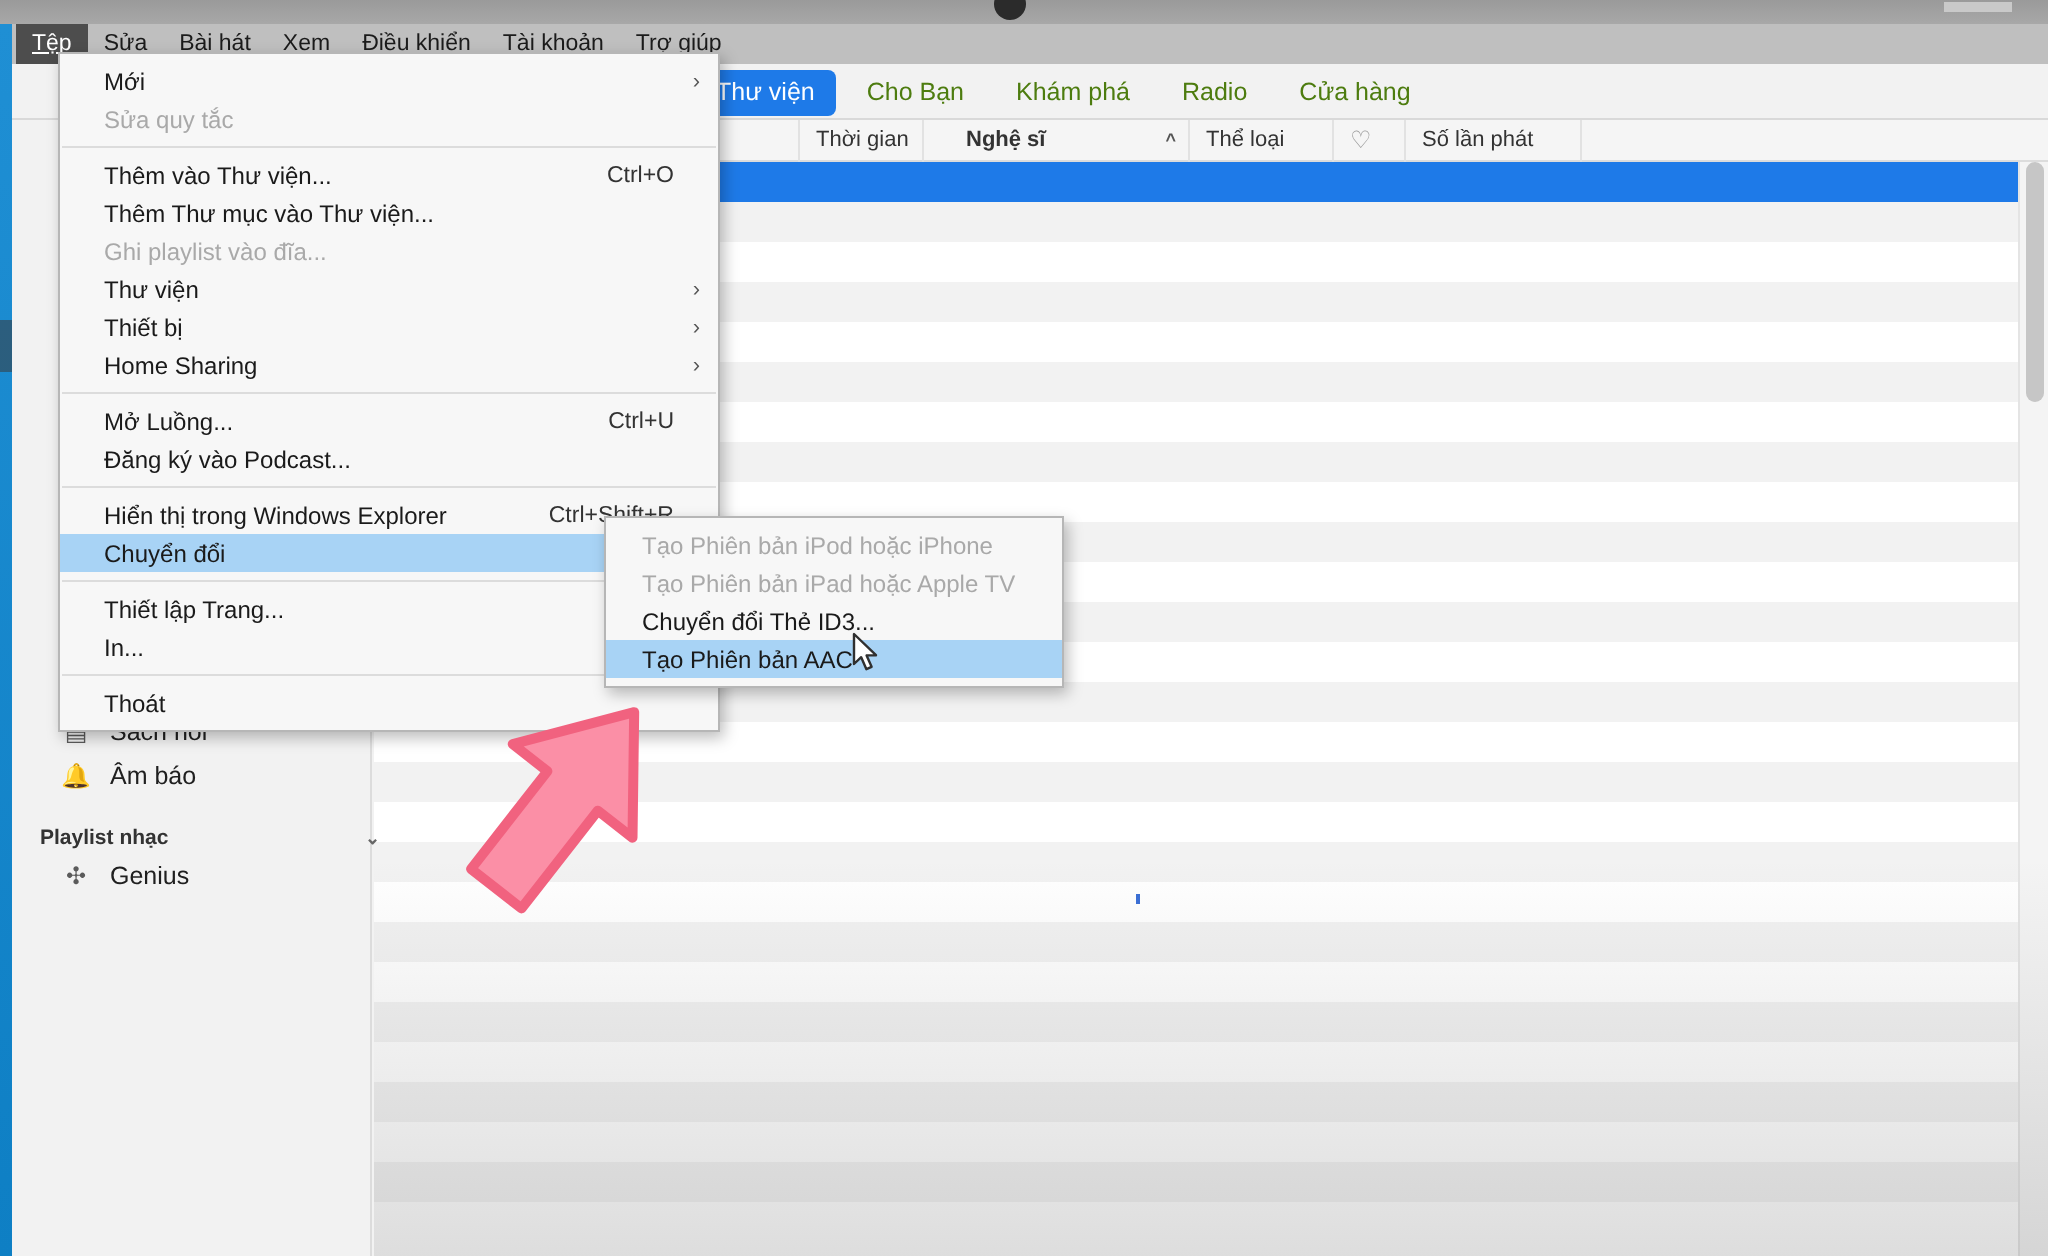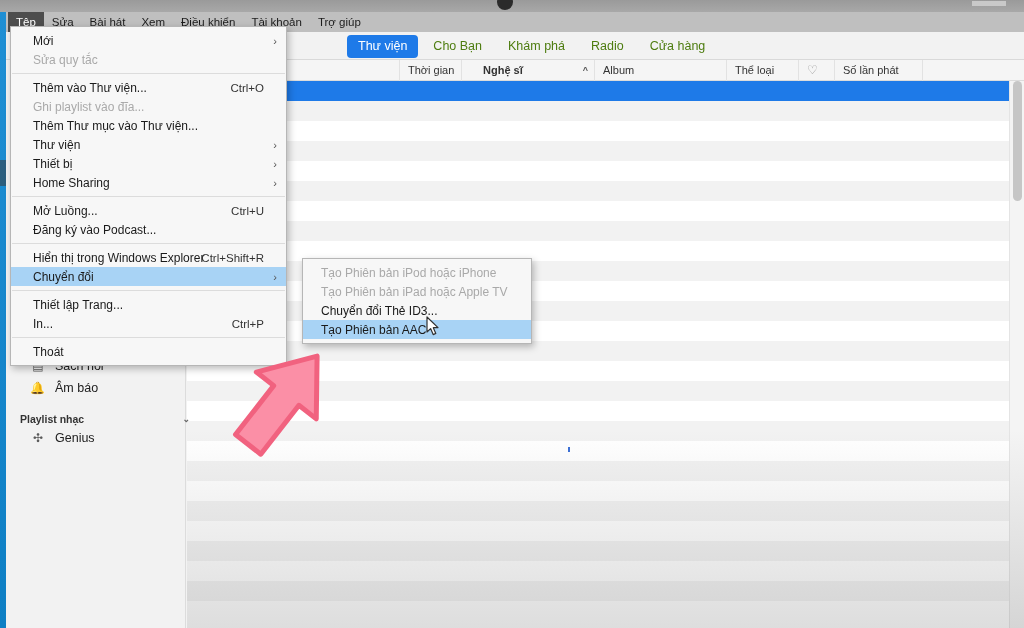--- a/index.html
+++ b/index.html
@@ -163,21 +163,21 @@
     position: absolute; right: 0; top: 21px; width: 15px; height: 547px;
     background: #f4f4f4; border-left: 1px solid #e4e4e4;
   }
   .scrollthumb {
     position: absolute; left: 3px; top: 0px; width: 9px; height: 120px;
     background: #c6c6c6; border-radius: 5px;
   }
 
   
   .menu {
-    position: absolute; left: 10px; top: 26px; width: 277px;
+    position: absolute; left: 29px; top: 26px; width: 331px;
     background: #f7f7f7;
     border: 1px solid #b6b6b6;
     box-shadow: 2px 3px 7px rgba(0,0,0,.26);
     padding: 4px 0;
     z-index: 50;
     font-size: 12px; color: #1a1a1a;
   }
   .mi {
     position: relative; height: 19px; display: flex; align-items: center;
     padding: 0 10px 0 22px; white-space: nowrap; cursor: default;
@@ -266,23 +266,20 @@
     <div class="colheader" id="colheader">
         <div class="col" style="flex: 0 0 213px;">
           <span></span>
         </div>
         <div class="col" style="flex: 0 0 62px;">
           <span>Thời gian</span>
         </div>
         <div class="col sorted" style="flex: 0 0 120px;">
           <span>Nghệ sĩ</span>
           <span class="sortarrow">^</span>
-        </div>
-        <div class="col" style="flex: 0 0 132px;">
-          <span>Album</span>
         </div>
         <div class="col" style="flex: 0 0 72px;">
           <span>Thể loại</span>
         </div>
         <div class="col" style="flex: 0 0 36px;">
           <span class="heart">♡</span>
         </div>
         <div class="col" style="flex: 0 0 88px;">
           <span>Số lần phát</span>
         </div>
@@ -335,25 +332,25 @@
         <span class="sub">›</span>
       </div>
       <div class="mi disabled">
         <span>Sửa quy tắc</span>
       </div>
       <div class="sep"></div>
       <div class="mi">
         <span>Thêm vào Thư viện...</span>
         <span class="accel">Ctrl+O</span>
       </div>
+      <div class="mi">
+        <span>Thêm Thư mục vào Thư viện...</span>
+      </div>
       <div class="mi disabled">
         <span>Ghi playlist vào đĩa...</span>
-      </div>
-      <div class="mi">
-        <span>Thêm Thư mục vào Thư viện...</span>
       </div>
       <div class="mi">
         <span>Thư viện</span>
         <span class="sub">›</span>
       </div>
       <div class="mi">
         <span>Thiết bị</span>
         <span class="sub">›</span>
       </div>
       <div class="mi">

